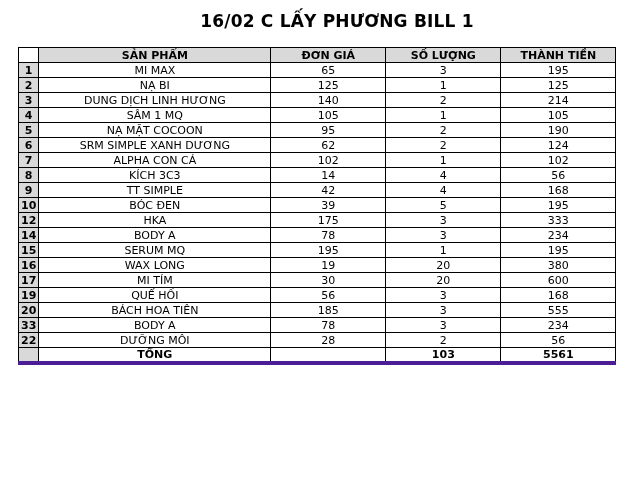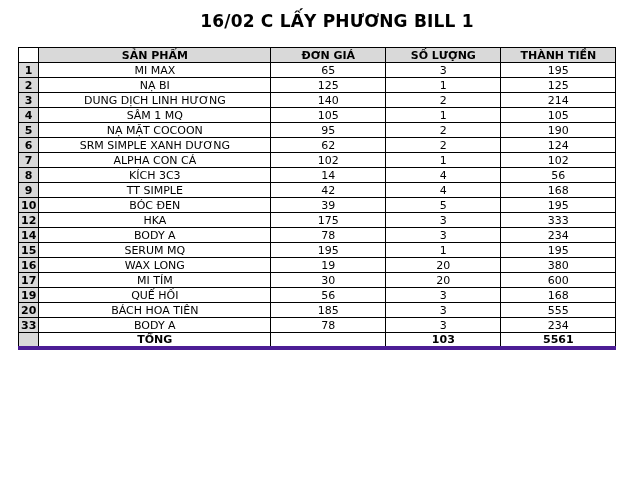--- a/index.html
+++ b/index.html
@@ -209,20 +209,27 @@
     <td>3</td>
     <td class="col-last">555</td>
   </tr>
       <tr>
     <td class="num">33</td>
     <td>BODY A</td>
     <td>78</td>
     <td>3</td>
     <td class="col-last">234</td>
   </tr>
+      <tr>
+    <td class="num">22</td>
+    <td>DƯỠNG MÔI</td>
+    <td>28</td>
+    <td>2</td>
+    <td class="col-last">56</td>
+  </tr>
     </tbody>
   <tbody>
     <tr class="total-row">
       <td class="num"></td>
       <td>TỔNG</td>
       <td></td>
       <td>103</td>
       <td class="col-last">5561</td>
     </tr>
   </tbody>

